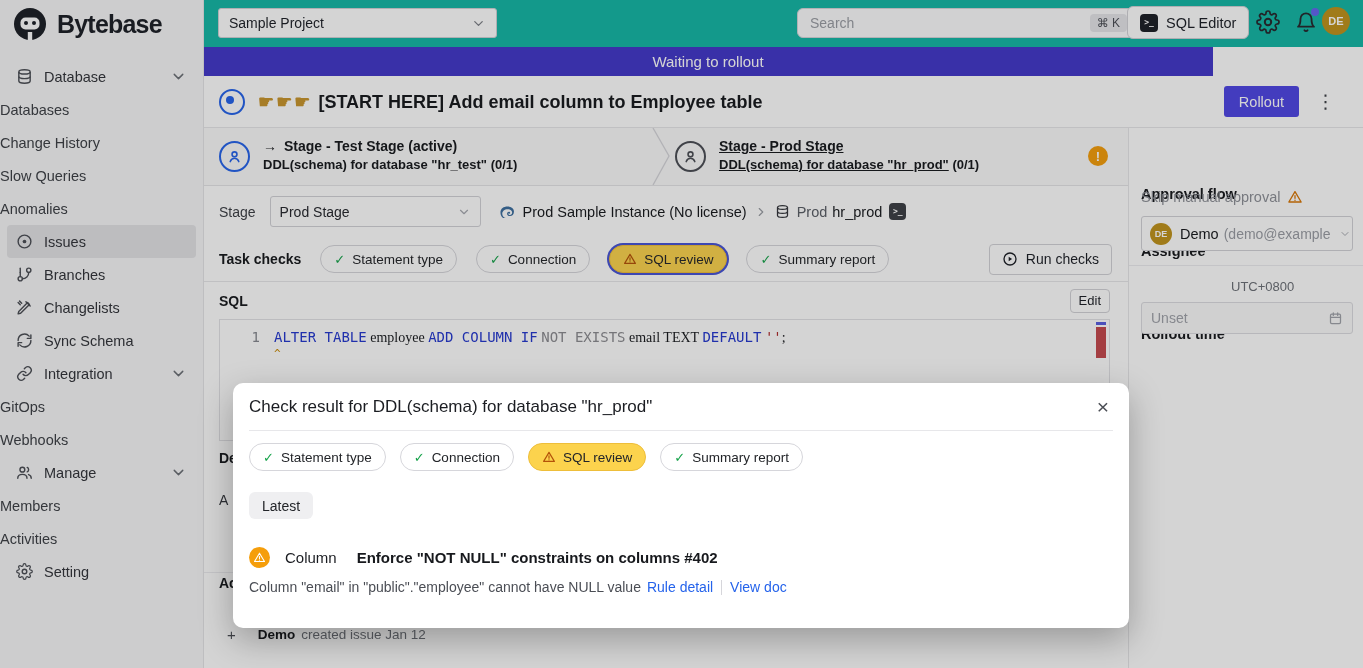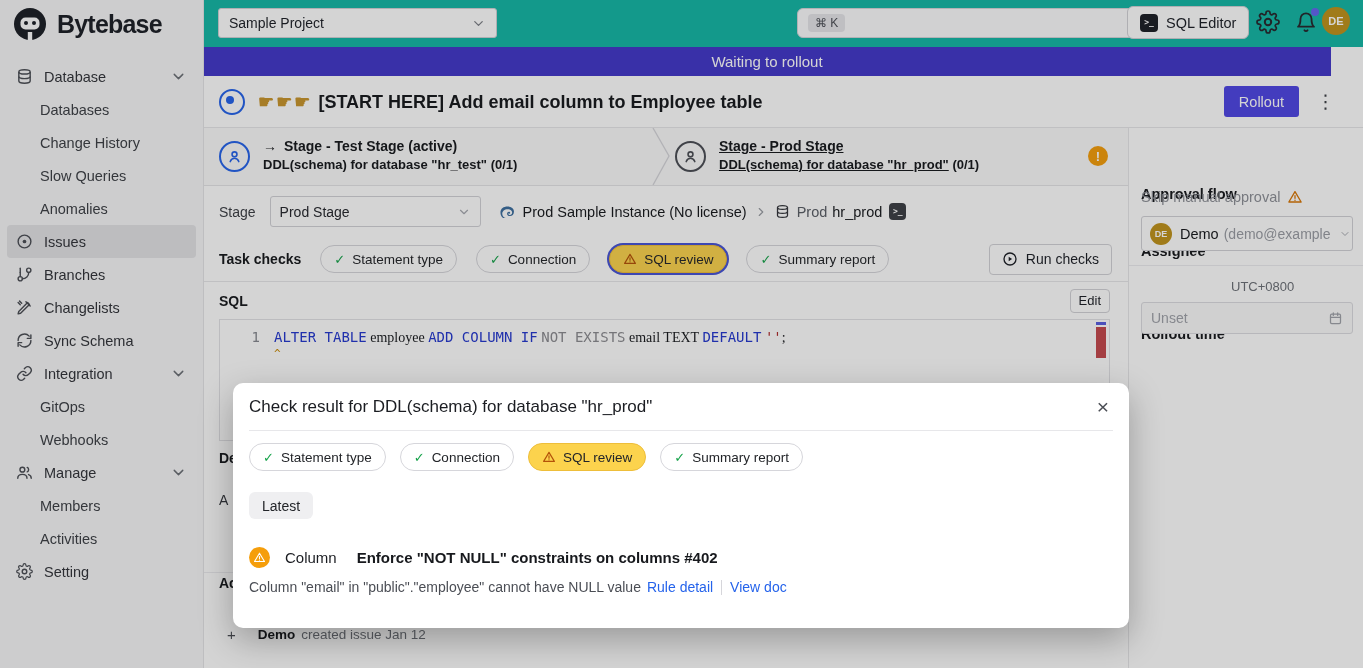--- a/index.html
+++ b/index.html
@@ -9,21 +9,21 @@
 
   
   #sidebar{position:absolute;left:0;top:0;width:203px;height:668px;background:#f7f7f8;border-right:1px solid #e4e4e7;z-index:10;}
   #logo{display:flex;align-items:center;gap:9px;height:48px;padding-left:12px;cursor:pointer;}
   #logo .wordmark{font-size:25px;font-weight:800;color:#1c1f26;letter-spacing:-.8px;}
   .nav{padding-top:12px;}
   .nav-item{display:flex;align-items:center;gap:11px;height:33px;margin:0 7px;padding:0 9px;border-radius:4px;
             font-size:14.5px;color:#32343a;cursor:pointer;}
   .nav-item.sel{background:#e3e3e6;}
   .nav-item .chev{margin-left:auto;color:#6b6f76;}
-  .nav-sub{display:flex;align-items:center;height:33px;padding-left:40px;font-size:14.5px;color:#3d4046;cursor:pointer;}
+  .nav-sub{display:flex;align-items:center;height:33px;font-size:14.5px;color:#3d4046;cursor:pointer;}
   .nico{width:17px;height:17px;color:#4b4e55;flex:0 0 17px;}
 
   
   #topbar{position:absolute;left:203px;top:0;width:1312px;height:47px;background:#14b8a6;}
   .select-box{display:flex;align-items:center;border:1px solid #d2d2d7;border-radius:3px;background:#fff;
               font-size:14px;color:#1c1f26;cursor:pointer;}
   #project-select{position:absolute;left:15px;top:8px;width:257px;height:28px;padding:0 10px;}
   #project-select .chev{margin-left:auto;color:#7c7f86;}
   #search{position:absolute;left:594px;top:8px;width:319px;height:28px;border:1px solid #d6d6db;border-radius:6px;
           background:#fcfcfd;display:flex;align-items:center;padding:0 6px 0 10px;}
@@ -35,21 +35,21 @@
                   padding:0 12px;border:1px solid #d2d2d7;border-radius:6px;background:#fff;font-size:14.5px;color:#1c1f26;cursor:pointer;}
   .term-badge{width:18px;height:18px;background:#1c1f26;border-radius:4px;color:#fff;font-size:8px;font-weight:bold;
               display:flex;align-items:center;justify-content:center;font-family:"DejaVu Sans Mono",monospace;}
   #gear-top{position:absolute;left:1053px;top:10px;width:24px;height:24px;color:#26282e;cursor:pointer;}
   #bell{position:absolute;left:1092px;top:11px;width:22px;height:22px;color:#26282e;cursor:pointer;}
   #bell .dot{position:absolute;right:-2px;top:-3px;width:8px;height:8px;border-radius:50%;background:#6366f1;}
   #avatar-top{position:absolute;left:1119px;top:7px;width:28px;height:28px;border-radius:50%;background:#c0931b;
               color:#fff;font-size:11px;font-weight:bold;display:flex;align-items:center;justify-content:center;cursor:pointer;}
 
   
-  #banner{position:absolute;left:203px;top:47px;width:1128px;height:29px;background:#4338ca;color:#fff;
+  #banner{position:absolute;left:203px;top:47px;width:1010px;height:29px;background:#4338ca;color:#fff;
           font-size:15px;display:flex;align-items:center;justify-content:center;}
 
   
   #title-row{position:absolute;left:203px;top:76px;width:1160px;height:52px;background:#fff;border-bottom:1px solid #e7e7ea;
              display:flex;align-items:center;padding:0 24px 0 16px;box-sizing:border-box;gap:13px;}
   .issue-status-icon{width:22px;height:22px;border:2px solid #2563eb;border-radius:50%;position:relative;flex:0 0 22px;}
   .issue-status-icon::after{content:"";position:absolute;left:5px;top:5px;width:8px;height:8px;border-radius:50%;background:#2563eb;}
   #issue-title{font-size:18px;font-weight:bold;color:#17191d;}
   #issue-title .hands{color:#c9952c;letter-spacing:2px;margin-right:6px;}
   #rollout-btn{margin-left:auto;height:31px;padding:0 15px;background:#4f46e5;color:#fff;border:none;border-radius:3px;
@@ -314,20 +314,21 @@
 </div>
 
 <div id="topbar">
   <div id="project-select" class="select-box">
     <span>Sample Project</span>
     <svg class="chev" viewBox="0 0 24 24" width="15" height="15">
         <use href="#i-chev-down"></use>
       </svg>
   </div>
   <div id="search">
+    <input placeholder="Search" style="">
     <span class="kbd">⌘ K</span>
   </div>
   <div id="sql-editor-btn">
     <span class="term-badge">&gt;_</span>
     <span>SQL Editor</span>
   </div>
   <svg id="gear-top" viewBox="0 0 24 24">
       <use href="#i-gear"></use>
     </svg>
   <div id="bell">

